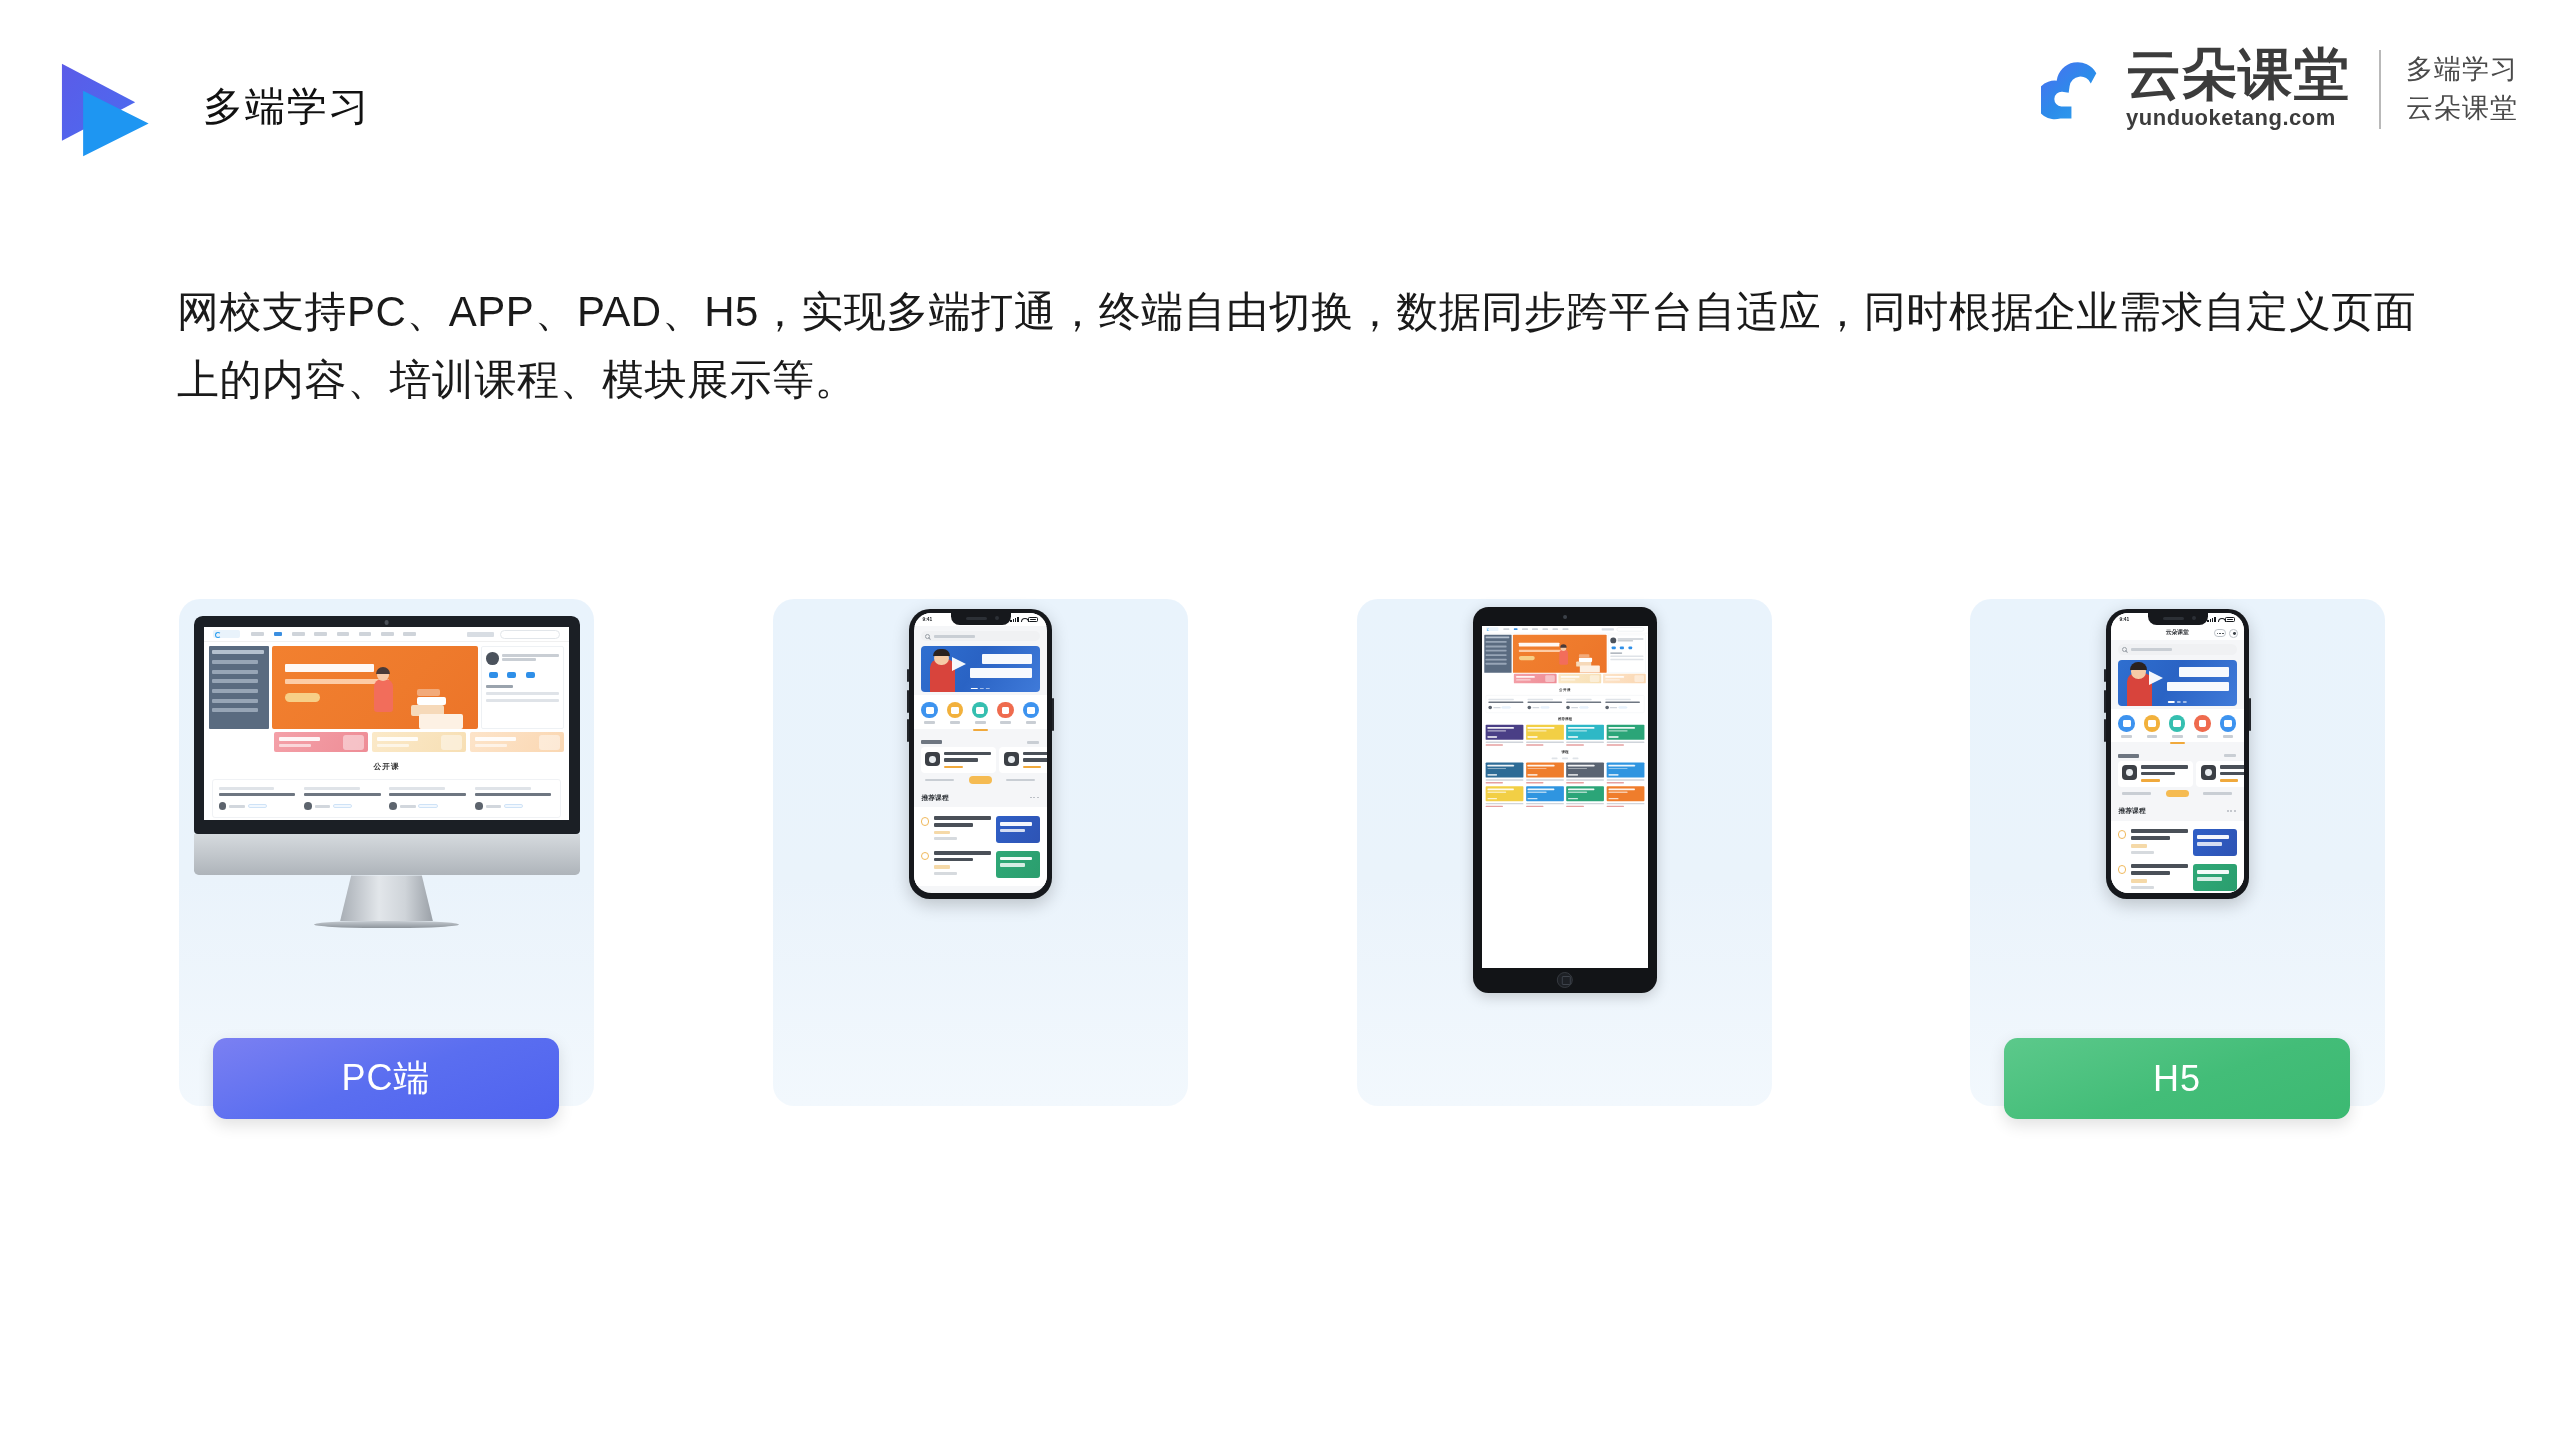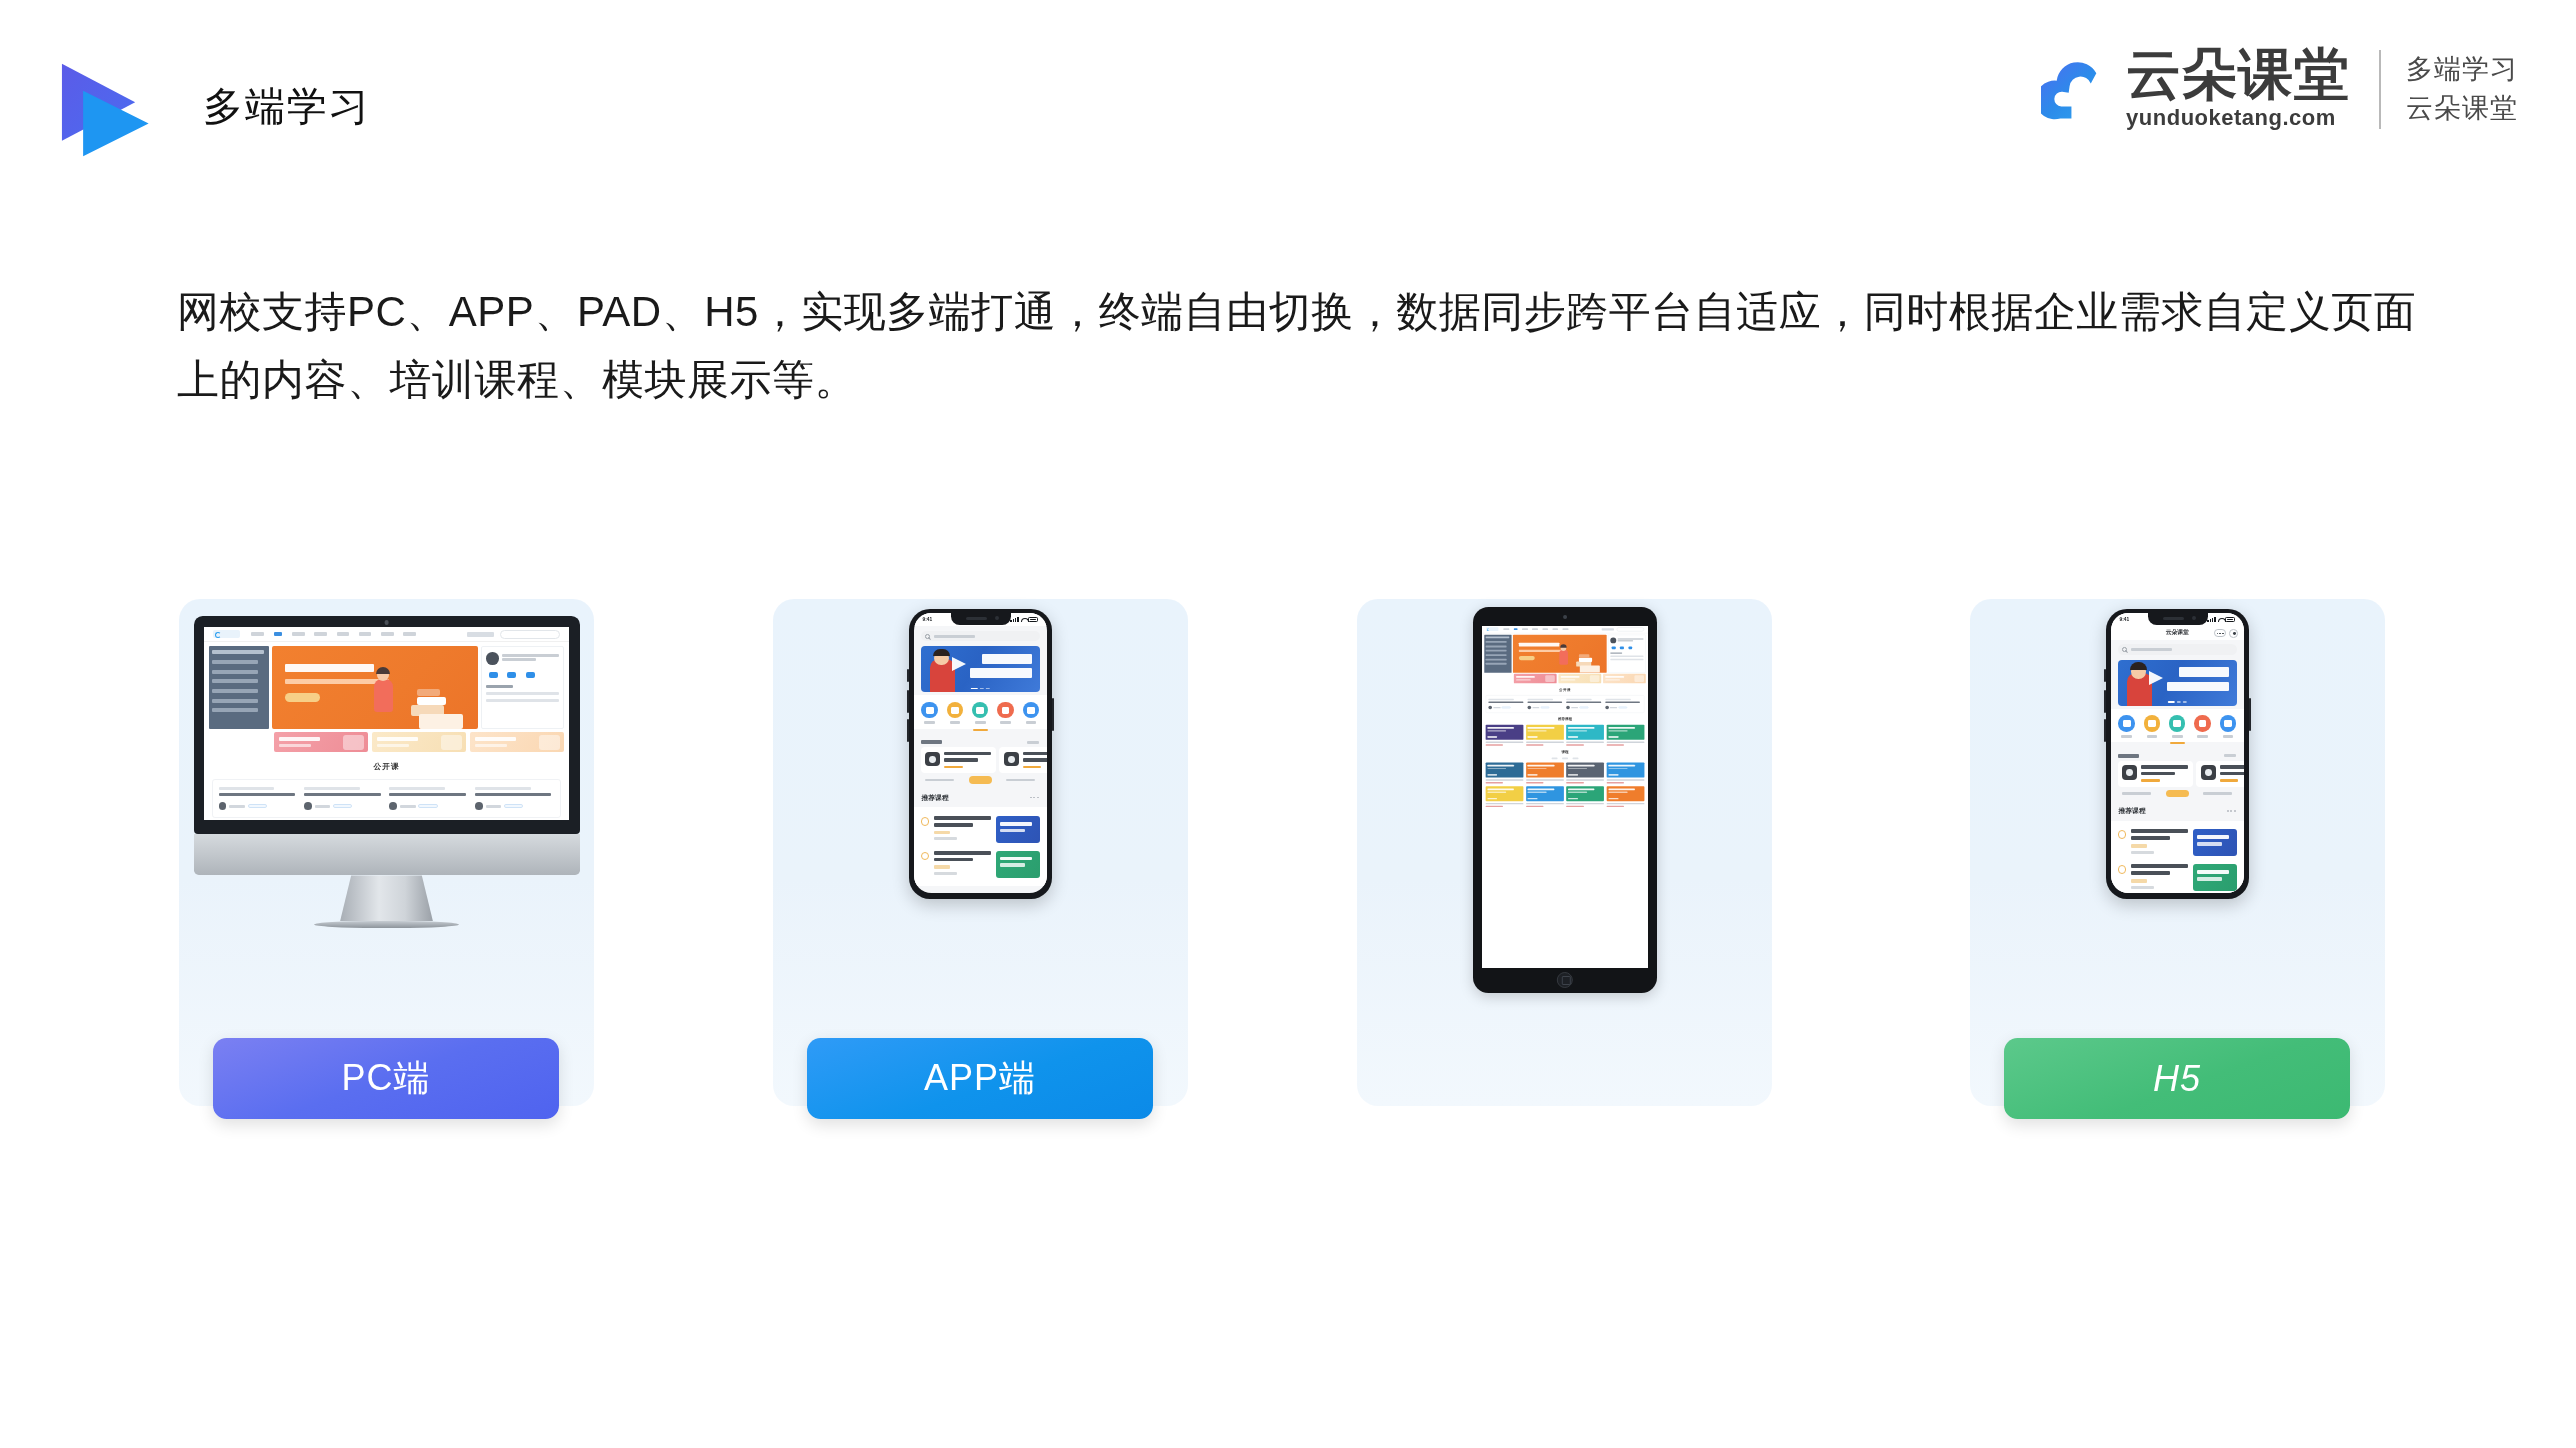--- a/index.html
+++ b/index.html
@@ -75,21 +75,21 @@
     border-radius:13.5px; border:none;
     color:#ffffff; font-size:36px; letter-spacing:1px;
     display:flex; align-items:center; justify-content:center;
     font-family:"Liberation Sans","DejaVu Sans",sans-serif;
     cursor:pointer;
     box-shadow:0 5.8px 15.5px rgba(0,0,0,0.12);
   }
   .btn-pc  { background:linear-gradient(160deg,#7b80f2 0%,#5a6ef0 50%,#4f63ef 100%); }
   .btn-app { background:linear-gradient(160deg,#2f9bf7 0%,#0f93ec 55%,#0b8ae8 100%); }
   .btn-pad { background:linear-gradient(160deg,#f07b74 0%,#ea6a64 55%,#e4605b 100%); }
-  .btn-h5  { background:linear-gradient(160deg,#5cc98b 0%,#43bd78 55%,#3cb972 100%);font-style:italic; }
+  .btn-h5  { background:linear-gradient(160deg,#5cc98b 0%,#43bd78 55%,#3cb972 100%); }
 
   
   .imac { position:absolute; left:14.5px; top:17.4px; width:386px; }
   .imac-bezel {
     width:386px; height:218px; background:#1b1f25;
     border-radius:8.7px 8.7px 3.9px 3.9px; padding:10.6px 10.6px 0 10.6px;
     position:relative;
   }
   .imac-cam {
     position:absolute; top:3.9px; left:50%; transform:translateX(-50%);
@@ -688,21 +688,20 @@
                 </div>
               <div class="th th-green">
                   <b></b>
                   <s></s>
                 </div>
             </div>
           </div>
         </div>
       </div>
     </div>
-    <button class="card-btn btn-app">APP端</button>
   </div>
 
   <div class="card card-2">
     <div class="card-bg"></div>
     <div class="device-area">
       <div class="ipad">
         <div class="ipad-cam"></div>
         <div class="ipad-screen">
           <div class="pad-site">
             <div class="site" style="width:365px;">

